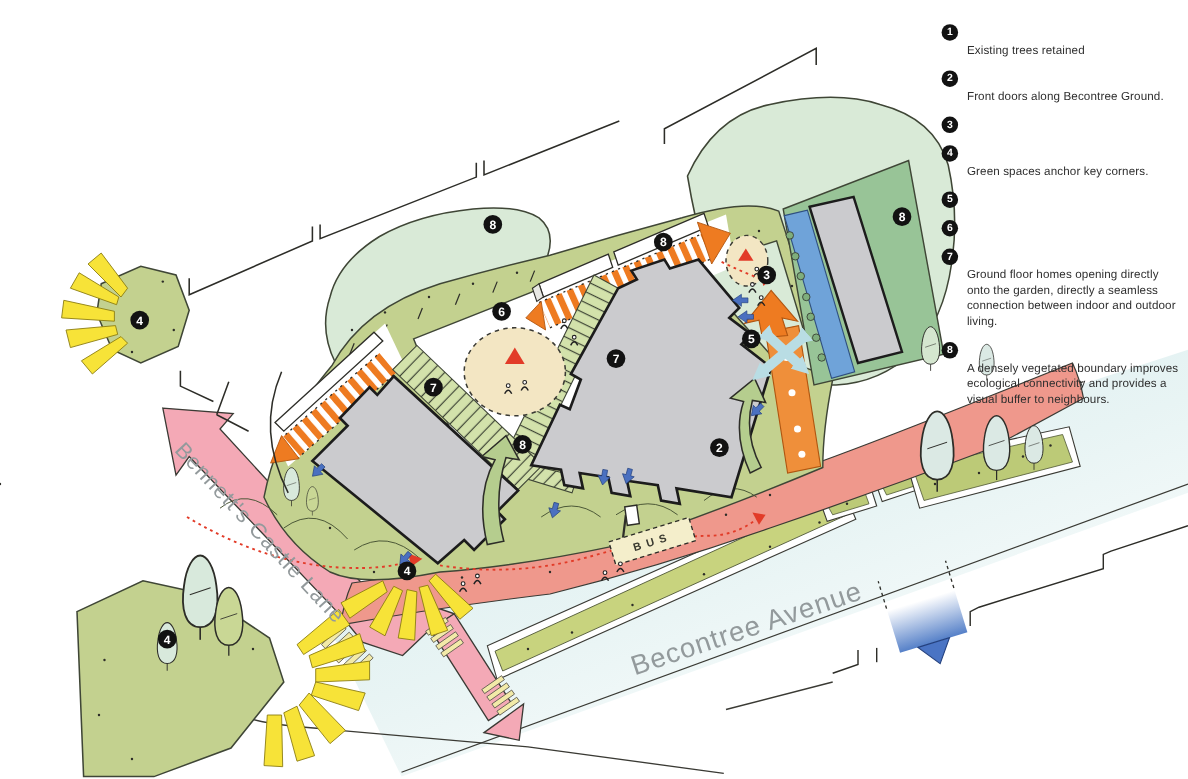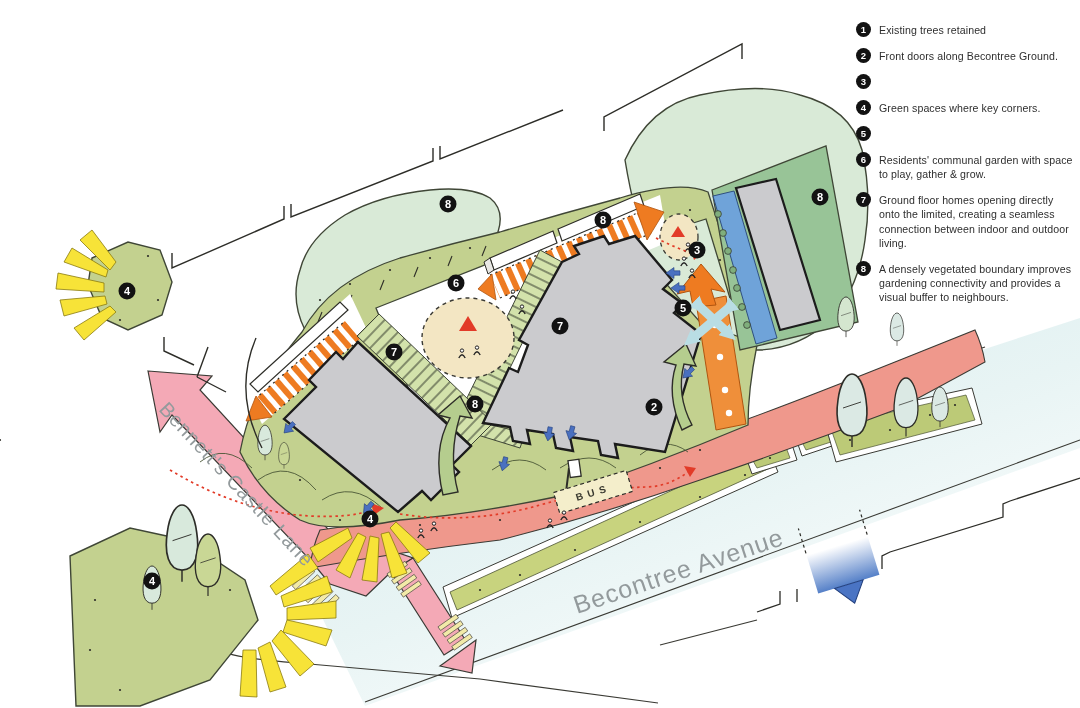--- a/index.html
+++ b/index.html
@@ -4,21 +4,21 @@
 <style>
   html,body{margin:0;padding:0;background:#fff;}
   #stage{position:relative;width:1080px;height:708px;background:#ffffff;overflow:hidden;
          font-family:"Liberation Sans",sans-serif;}
   #map{position:absolute;left:0;top:0;}
   
   #legend{position:absolute;left:856px;top:22px;width:218px;}
   .li{display:flex;align-items:flex-start;gap:8px;margin-bottom:11px;}
   .b{flex:0 0 auto;width:15px;height:15px;border-radius:50%;background:#121212;color:#fff;
      font-size:9.5px;font-weight:bold;display:flex;align-items:center;justify-content:center;}
-  .t{font-size:10.6px;line-height:1.33;color:#2e2e2e;padding-top:1px;letter-spacing:.1px;}
+  .t{font-size:10.6px;line-height:1.33;color:#2e2e2e;padding-top:1px;letter-spacing:.1px;margin-top:16px;}
   
   .street{fill:#939a9c;letter-spacing:1px;}
   .badge-num{fill:#ffffff;font-size:11px;font-weight:bold;text-anchor:middle;}
   .bus-txt{fill:#3a3a30;font-size:10px;font-weight:bold;letter-spacing:5px;text-anchor:middle;}
 </style>
 </head>
 <body>
 
 <div id="stage">
 
@@ -458,32 +458,31 @@
       </div>
   <div class="li">
         <span class="b">2</span>
         <span class="t">Front doors along Becontree Ground.</span>
       </div>
   <div class="li">
         <span class="b">3</span>
       </div>
   <div class="li">
         <span class="b">4</span>
-        <span class="t">Green spaces where key corners.</span>
+        <span class="t">Green spaces anchor key corners.</span>
       </div>
   <div class="li">
         <span class="b">5</span>
       </div>
   <div class="li">
         <span class="b">6</span>
-        <span class="t">Residents' communal garden with space to play, gather &amp; grow.</span>
       </div>
   <div class="li">
         <span class="b">7</span>
-        <span class="t">Ground floor homes opening directly onto the limited, creating a seamless connection between indoor and outdoor living.</span>
+        <span class="t">Ground floor homes opening directly onto the garden, directly a seamless connection between indoor and outdoor living.</span>
       </div>
   <div class="li">
         <span class="b">8</span>
-        <span class="t">A densely vegetated boundary improves gardening connectivity and provides a visual buffer to neighbours.</span>
+        <span class="t">A densely vegetated boundary improves ecological connectivity and provides a visual buffer to neighbours.</span>
       </div>
 </div>
 
 </div>
 
 </body></html>

